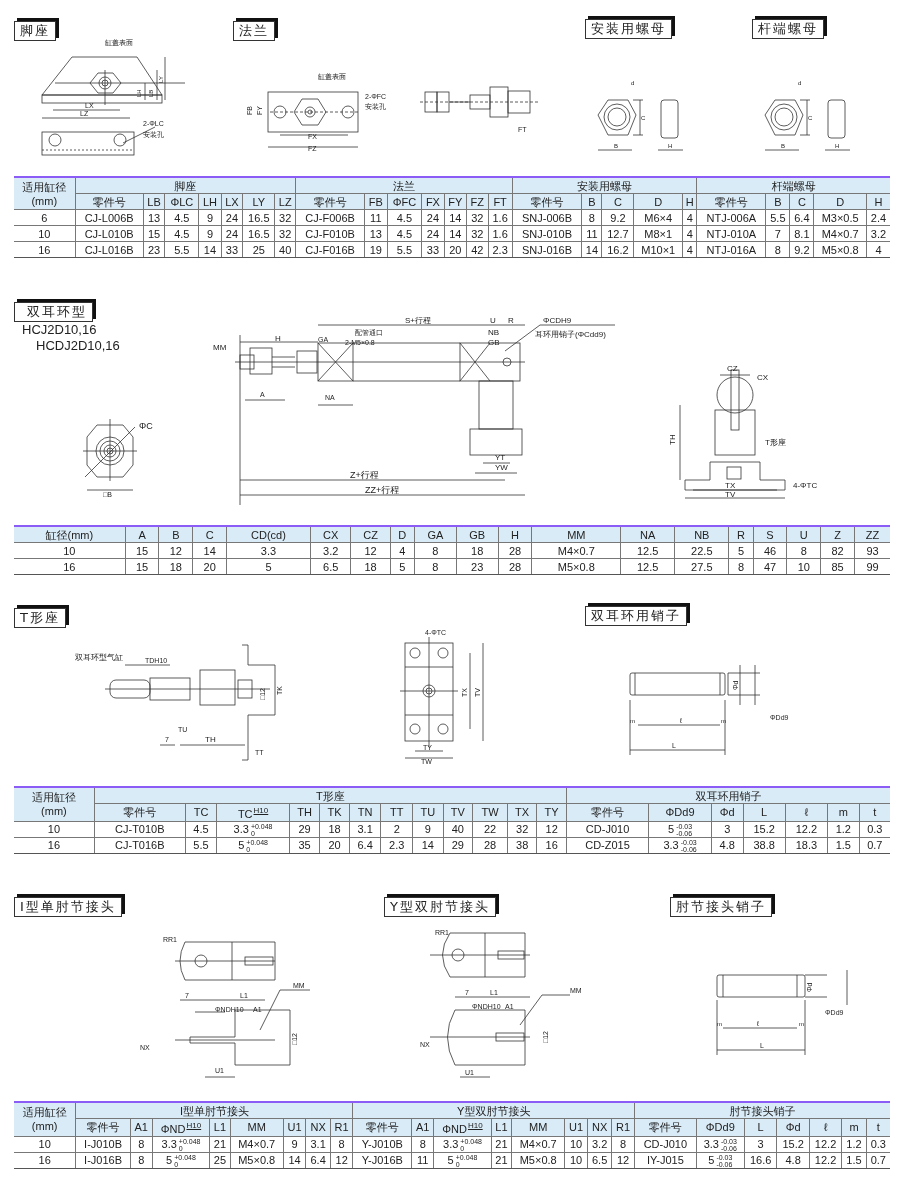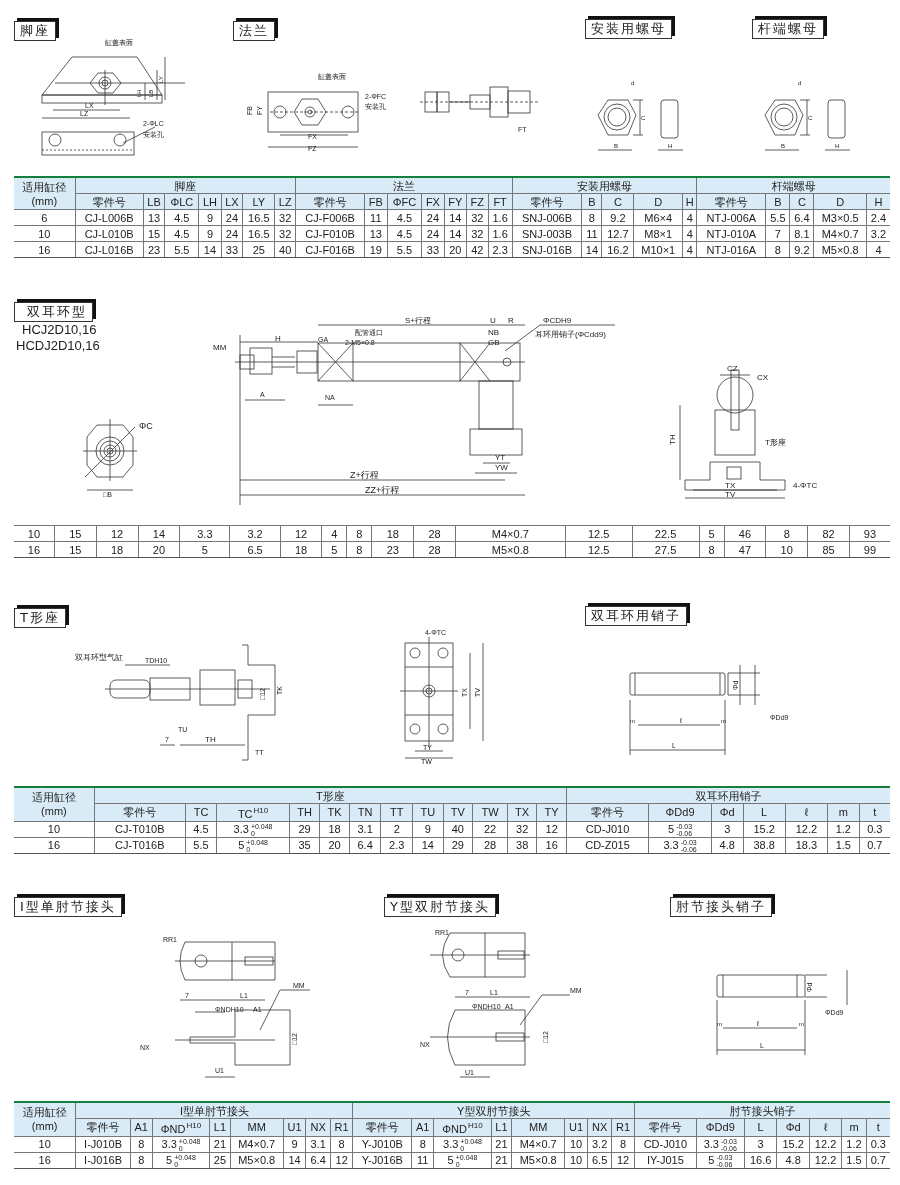--- a/index.html
+++ b/index.html
@@ -4,26 +4,26 @@
 <style>
   html,body{margin:0;padding:0;background:#fff;}
   body{width:900px;height:1185px;position:relative;overflow:hidden;font-family:"DejaVu Sans","Liberation Sans",sans-serif;color:#222;}
   .sec-title{position:absolute;border:1px solid #333;background:#fff;padding:1px 5px;font-size:13px;letter-spacing:2px;line-height:16px;box-shadow:3px -3px 0 #111;}
   .model{position:absolute;font-family:"Liberation Sans",sans-serif;font-size:13px;line-height:15px;color:#222;}
   svg{position:absolute;}
   svg text{font-family:"Liberation Sans",sans-serif;fill:#222;}
   table.spec{position:absolute;border-collapse:collapse;font-family:"Liberation Sans",sans-serif;font-size:11px;color:#222;}
   table.spec td,table.spec th{border:1px solid #777;text-align:center;padding:0 1px;height:15px;line-height:14px;white-space:nowrap;font-weight:normal;}
   table.spec tr.h th{background:#d9ebf7;}
-  table.spec tr:first-child th{border-top:2px solid #15803d;}
+  table.spec tr:first-child th{border-top:2px solid #8b5cf6;}
   table.spec tr:last-child td{border-bottom:1.5px solid #555;}
   table.spec td:first-child, table.spec th:first-child{border-left:none;}
   table.spec td:last-child, table.spec th:last-child{border-right:none;}
   .tol{display:inline-block;vertical-align:middle;font-size:7px;line-height:7px;text-align:left;margin-left:2px;}
-  .sup{font-size:8px;vertical-align:super;margin-left:1px;}
+  .sup{font-size:8px;vertical-align:super;margin-left:1px;text-decoration:underline;}
 </style>
 </head>
 <body>
 
 <div class="sec-title" style="left:14px;top:21px;">脚座</div>
 <div class="sec-title" style="left:233px;top:21px;">法兰</div>
 <div class="sec-title" style="left:585px;top:19px;">安装用螺母</div>
 <div class="sec-title" style="left:752px;top:19px;">杆端螺母</div>
 
 <svg style="left:35px;top:35px;" width="150" height="125" viewBox="0 0 150 125">
@@ -191,21 +191,21 @@
         <td>24</td>
         <td>16.5</td>
         <td>32</td>
         <td>CJ-F010B</td>
         <td>13</td>
         <td>4.5</td>
         <td>24</td>
         <td>14</td>
         <td>32</td>
         <td>1.6</td>
-        <td>SNJ-003B</td>
+        <td>SNJ-010B</td>
         <td>11</td>
         <td>12.7</td>
         <td>M8×1</td>
         <td>4</td>
         <td>NTJ-010A</td>
         <td>7</td>
         <td>8.1</td>
         <td>M4×0.7</td>
         <td>3.2</td>
       </tr>
@@ -234,21 +234,21 @@
         <td>8</td>
         <td>9.2</td>
         <td>M5×0.8</td>
         <td>4</td>
       </tr>
 </tbody>
   </table>
 
 <div class="sec-title" style="left:14px;top:302px;padding-left:12px;">双耳环型</div>
 <div class="model" style="left:22px;top:322px;">HCJ2D10,16</div>
-<div class="model" style="left:16px;top:338px;">HCDJ2D10,16</div>
+<div class="model" style="left:36px;top:338px;">HCDJ2D10,16</div>
 
 <svg style="left:75px;top:415px;" width="80" height="85" viewBox="0 0 80 85">
   <g stroke="#333" fill="none" stroke-width="0.8">
     <polygon points="22,10 48,10 58,22 58,50 48,62 22,62 12,50 12,22"></polygon>
     <circle cx="35" cy="36" r="14"></circle>
       <circle cx="35" cy="36" r="10"></circle>
       <circle cx="35" cy="36" r="6"></circle>
       <circle cx="35" cy="36" r="3"></circle>
     <line x1="8" y1="36" x2="62" y2="36"></line>
       <line x1="35" y1="4" x2="35" y2="66"></line>
@@ -326,20 +326,41 @@
   <text x="92" y="20" font-size="8">CX</text>
   <text x="10" y="85" font-size="8" transform="rotate(-90 10 85)">TH</text>
   <text x="100" y="85" font-size="8">T形座</text>
   <text x="128" y="128" font-size="8">4-ΦTC</text>
   <text x="60" y="128" font-size="8">TX</text>
     <text x="60" y="137" font-size="8">TV</text>
 </svg>
 
 <table class="spec" style="left:14px;top:525px;width:876px;">
   <tbody>
+      <tr class="h">
+    <th>缸径(mm)</th>
+    <th>A</th>
+    <th>B</th>
+    <th>C</th>
+    <th>CD(cd)</th>
+    <th>CX</th>
+    <th>CZ</th>
+    <th>D</th>
+    <th>GA</th>
+    <th>GB</th>
+    <th>H</th>
+    <th>MM</th>
+    <th>NA</th>
+    <th>NB</th>
+    <th>R</th>
+    <th>S</th>
+    <th>U</th>
+    <th>Z</th>
+    <th>ZZ</th>
+  </tr>
   <tr>
         <td>10</td>
         <td>15</td>
         <td>12</td>
         <td>14</td>
         <td>3.3</td>
         <td>3.2</td>
         <td>12</td>
         <td>4</td>
         <td>8</td>

